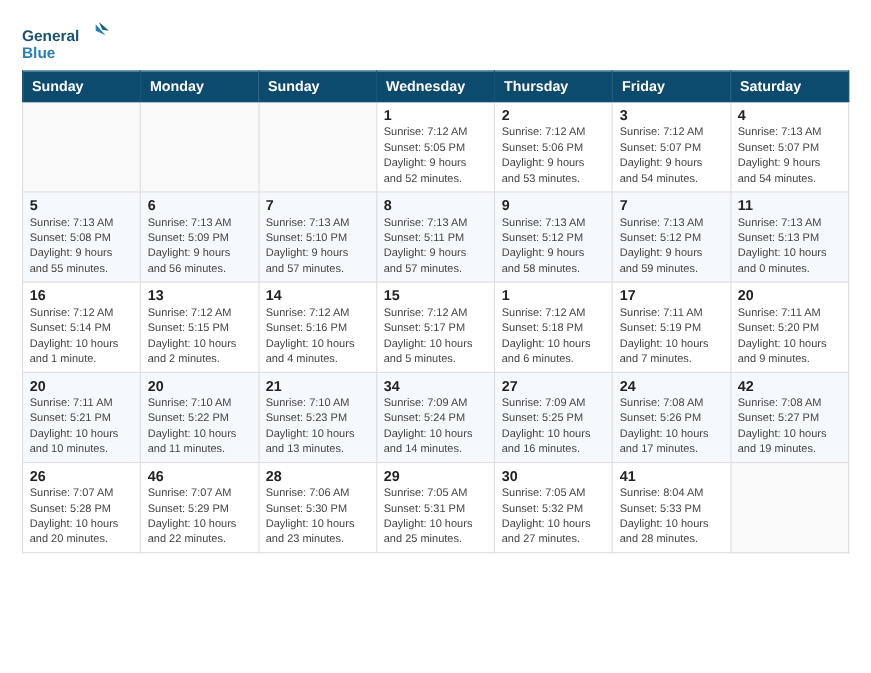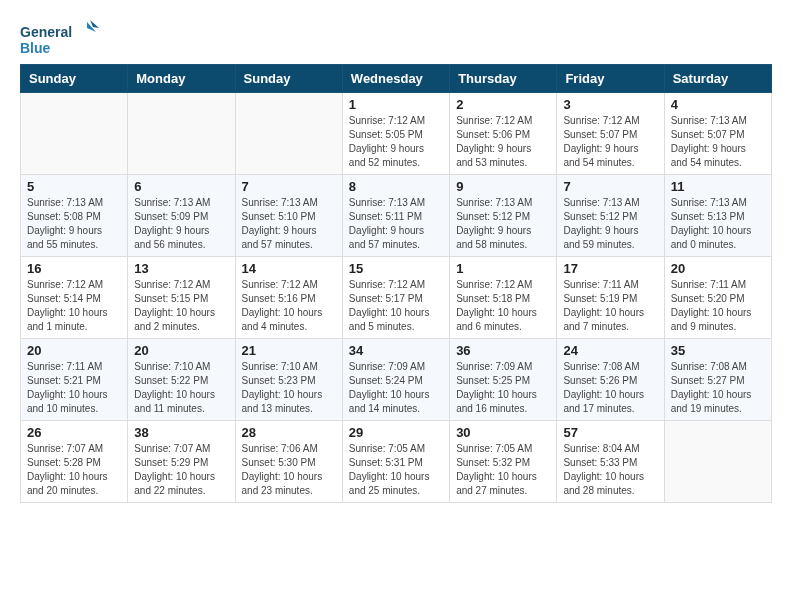--- a/index.html
+++ b/index.html
@@ -241,47 +241,47 @@
 Sunset: 5:23 PM
 Daylight: 10 hours and 13 minutes.</div>
         </td>
         <td>
           <div class="day-number">34</div>
           <div class="day-info" style="white-space: pre-line;">Sunrise: 7:09 AM
 Sunset: 5:24 PM
 Daylight: 10 hours and 14 minutes.</div>
         </td>
         <td>
-          <div class="day-number">36</div>
+          <div class="day-number">27</div>
           <div class="day-info" style="white-space: pre-line;">Sunrise: 7:09 AM
 Sunset: 5:25 PM
 Daylight: 10 hours and 16 minutes.</div>
         </td>
         <td>
           <div class="day-number">24</div>
           <div class="day-info" style="white-space: pre-line;">Sunrise: 7:08 AM
 Sunset: 5:26 PM
 Daylight: 10 hours and 17 minutes.</div>
         </td>
         <td>
-          <div class="day-number">35</div>
+          <div class="day-number">42</div>
           <div class="day-info" style="white-space: pre-line;">Sunrise: 7:08 AM
 Sunset: 5:27 PM
 Daylight: 10 hours and 19 minutes.</div>
         </td>
       </tr>
       <tr>
         <td>
           <div class="day-number">26</div>
           <div class="day-info" style="white-space: pre-line;">Sunrise: 7:07 AM
 Sunset: 5:28 PM
 Daylight: 10 hours and 20 minutes.</div>
         </td>
         <td>
-          <div class="day-number">38</div>
+          <div class="day-number">46</div>
           <div class="day-info" style="white-space: pre-line;">Sunrise: 7:07 AM
 Sunset: 5:29 PM
 Daylight: 10 hours and 22 minutes.</div>
         </td>
         <td>
           <div class="day-number">28</div>
           <div class="day-info" style="white-space: pre-line;">Sunrise: 7:06 AM
 Sunset: 5:30 PM
 Daylight: 10 hours and 23 minutes.</div>
         </td>
@@ -291,21 +291,21 @@
 Sunset: 5:31 PM
 Daylight: 10 hours and 25 minutes.</div>
         </td>
         <td>
           <div class="day-number">30</div>
           <div class="day-info" style="white-space: pre-line;">Sunrise: 7:05 AM
 Sunset: 5:32 PM
 Daylight: 10 hours and 27 minutes.</div>
         </td>
         <td>
-          <div class="day-number">57</div>
+          <div class="day-number">41</div>
           <div class="day-info" style="white-space: pre-line;">Sunrise: 8:04 AM
 Sunset: 5:33 PM
 Daylight: 10 hours and 28 minutes.</div>
         </td>
         <td class="empty"></td>
       </tr>
     </tbody>
 </table>
 
 </body></html>

